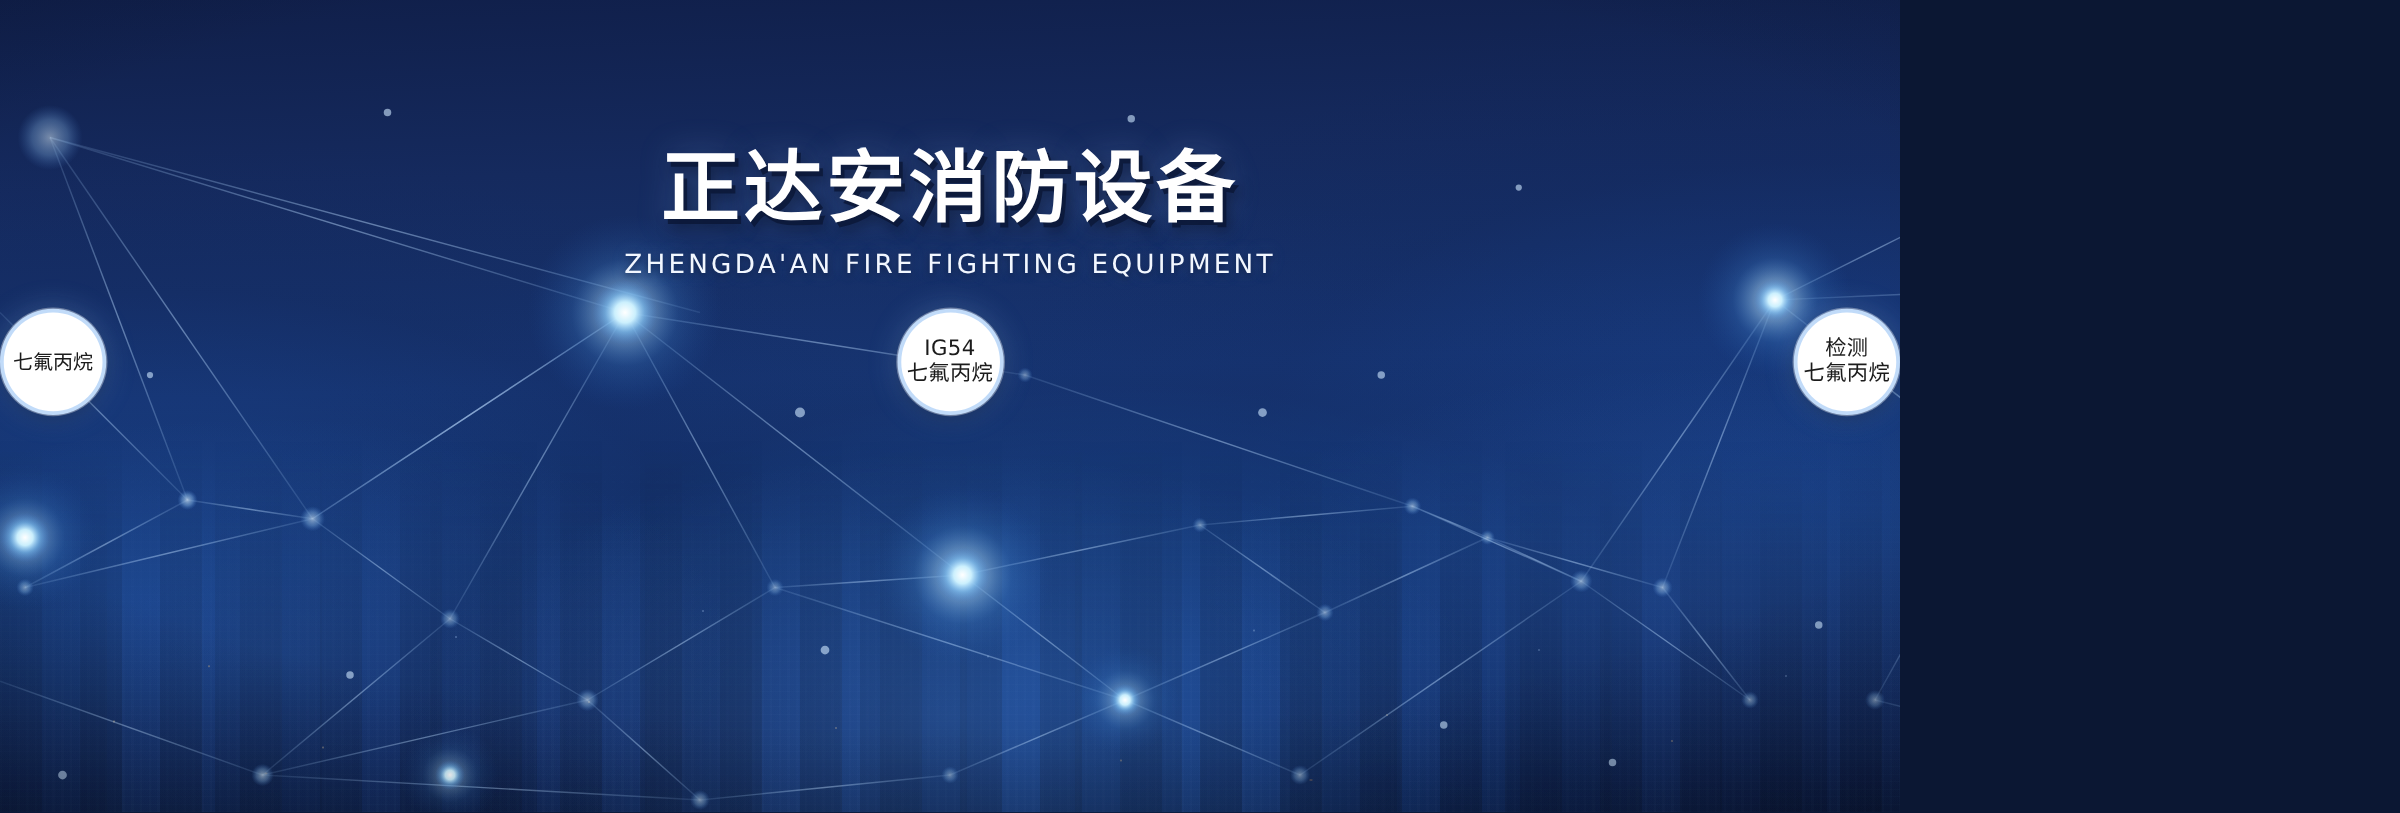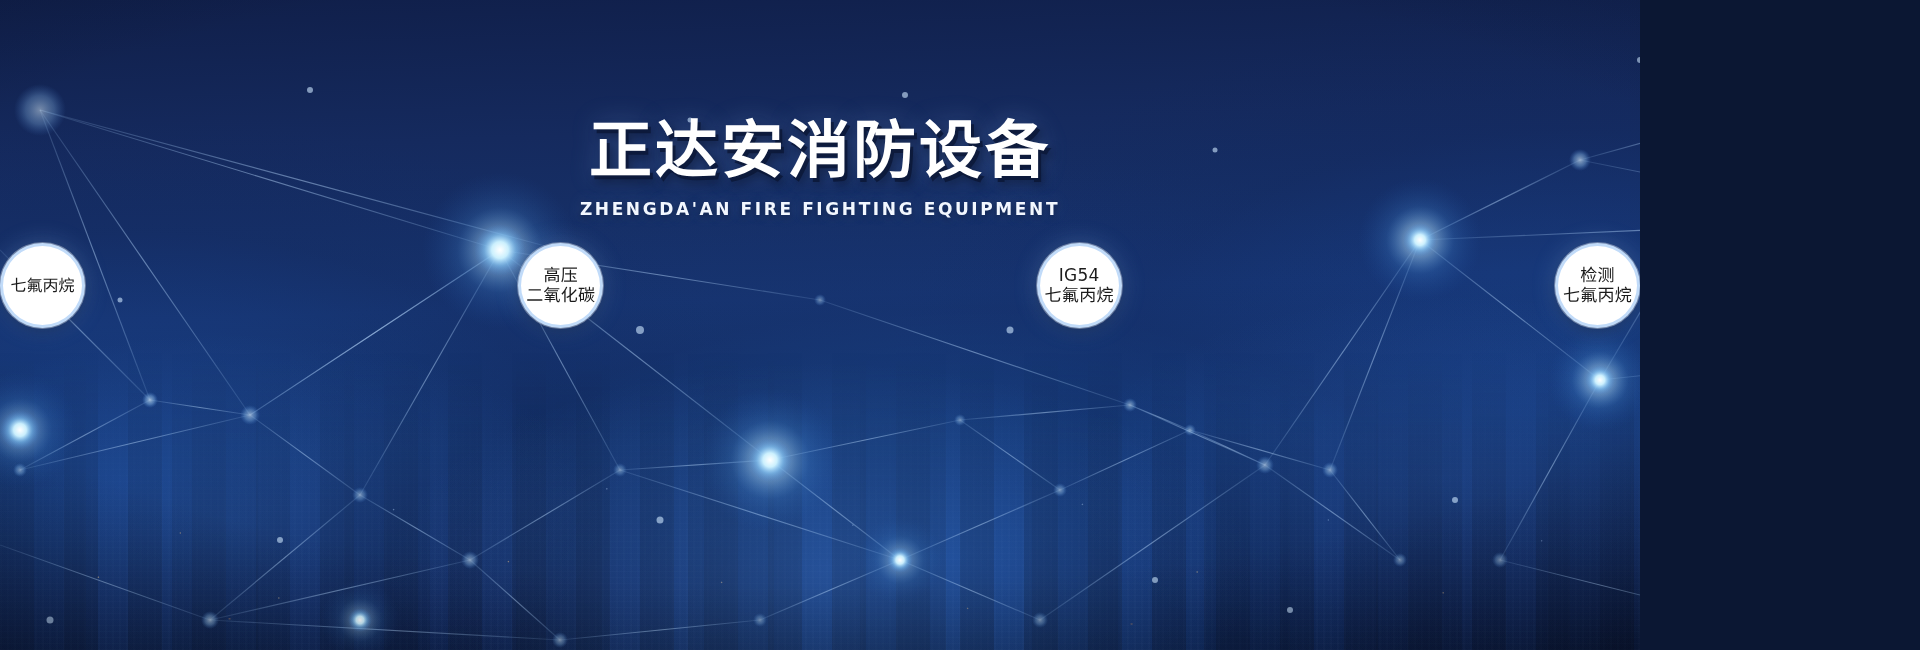--- a/index.html
+++ b/index.html
@@ -1,21 +1,21 @@
 <!DOCTYPE html>
 <html lang="zh-CN"><head>
 <meta charset="utf-8">
 <title>ZHENGDA'AN FIRE FIGHTING EQUIPMENT</title>
 <style>
   html,body{margin:0;padding:0;background:#0b1733;}
   *{box-sizing:border-box;}
 
   #banner{
     position:relative;
-    width:1640px;
+    width:1520px;
     height:650px;
     overflow:hidden;
     font-family:"DejaVu Sans","Liberation Sans",sans-serif;
     background:
       radial-gradient(1100px 560px at 58% 86%, rgba(30,92,190,0.55) 0%, rgba(20,50,120,0.25) 45%, rgba(0,0,0,0) 72%),
       radial-gradient(900px 500px at 8% 74%, rgba(28,80,175,0.45) 0%, rgba(15,40,100,0.18) 50%, rgba(0,0,0,0) 75%),
       radial-gradient(900px 520px at 95% 60%, rgba(26,74,165,0.42) 0%, rgba(14,38,96,0.16) 50%, rgba(0,0,0,0) 76%),
       linear-gradient(178deg, #101f4a 0%, #152a5e 22%, #17346e 46%, #14305f 66%, #101f44 86%, #0a142c 100%);
   }
 
@@ -99,22 +99,22 @@
     font-weight:bold;
     color:#ffffff;
     letter-spacing:3px;
     text-shadow:
       3px 4px 0 rgba(10,22,52,.78),
       5px 7px 10px rgba(5,12,34,.55),
       0 0 26px rgba(150,195,255,.28);
   }
   .subtitle{
     margin:14px 0 0 0;
-    font-size:17px;
-    font-weight:700;
+    font-size:21px;
+    font-weight:400;
     color:#f2f7ff;
     letter-spacing:2.6px;
     text-shadow:0 2px 6px rgba(6,16,40,.65), 0 0 14px rgba(140,185,255,.3);
   }
 
   
   .badges{
     margin-top:24px;
     display:flex;
     justify-content:space-between;
@@ -314,24 +314,20 @@
 
   <div class="content">
     <h1 class="title">正达安消防设备</h1>
     <p class="subtitle">ZHENGDA'AN FIRE FIGHTING EQUIPMENT</p>
 
     <div class="badges">
       <div class="badge one-line">
         <span class="l1">七氟丙烷</span>
       </div>
       <div class="badge">
-        <span class="l1">高压</span>
-        <span class="l2">二氧化碳</span>
-      </div>
-      <div class="badge">
         <span class="l1">IG54</span>
         <span class="l2">七氟丙烷</span>
       </div>
       <div class="badge">
         <span class="l1">检测</span>
         <span class="l2">七氟丙烷</span>
       </div>
     </div>
   </div>
 

